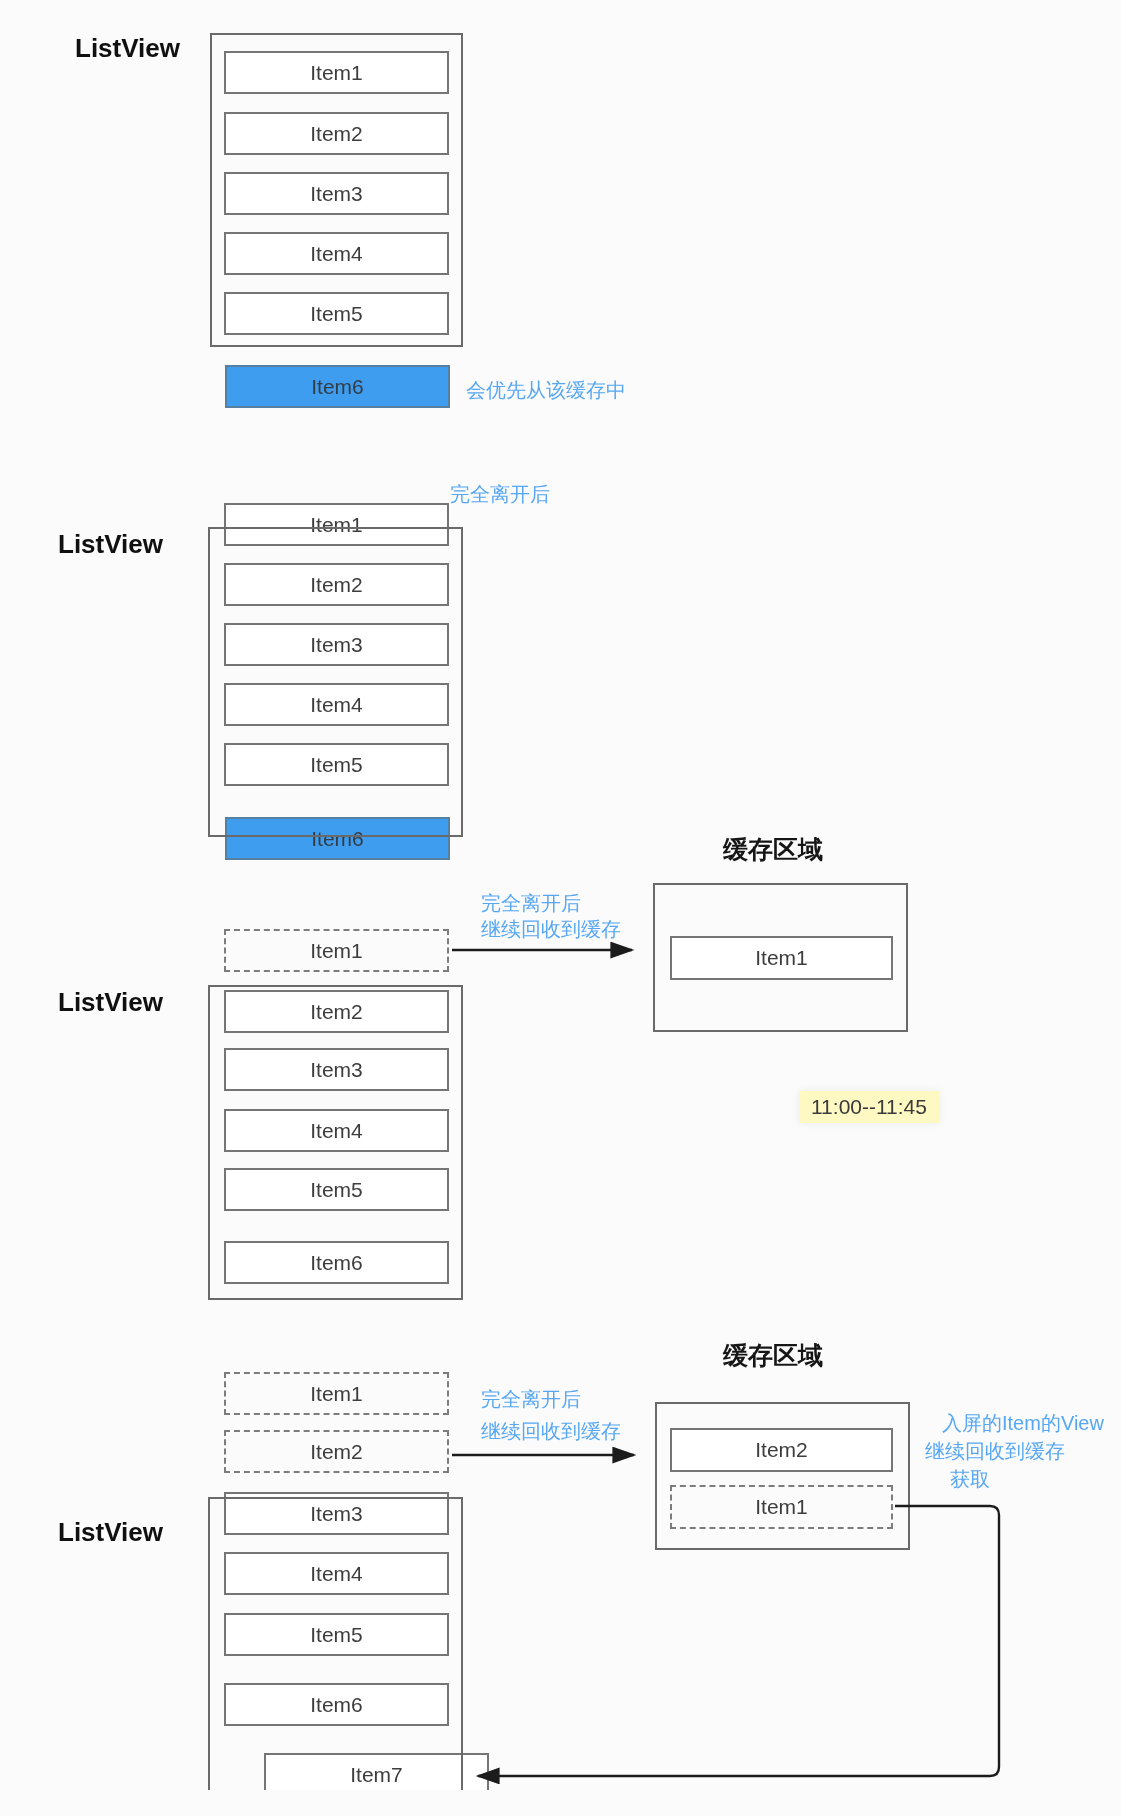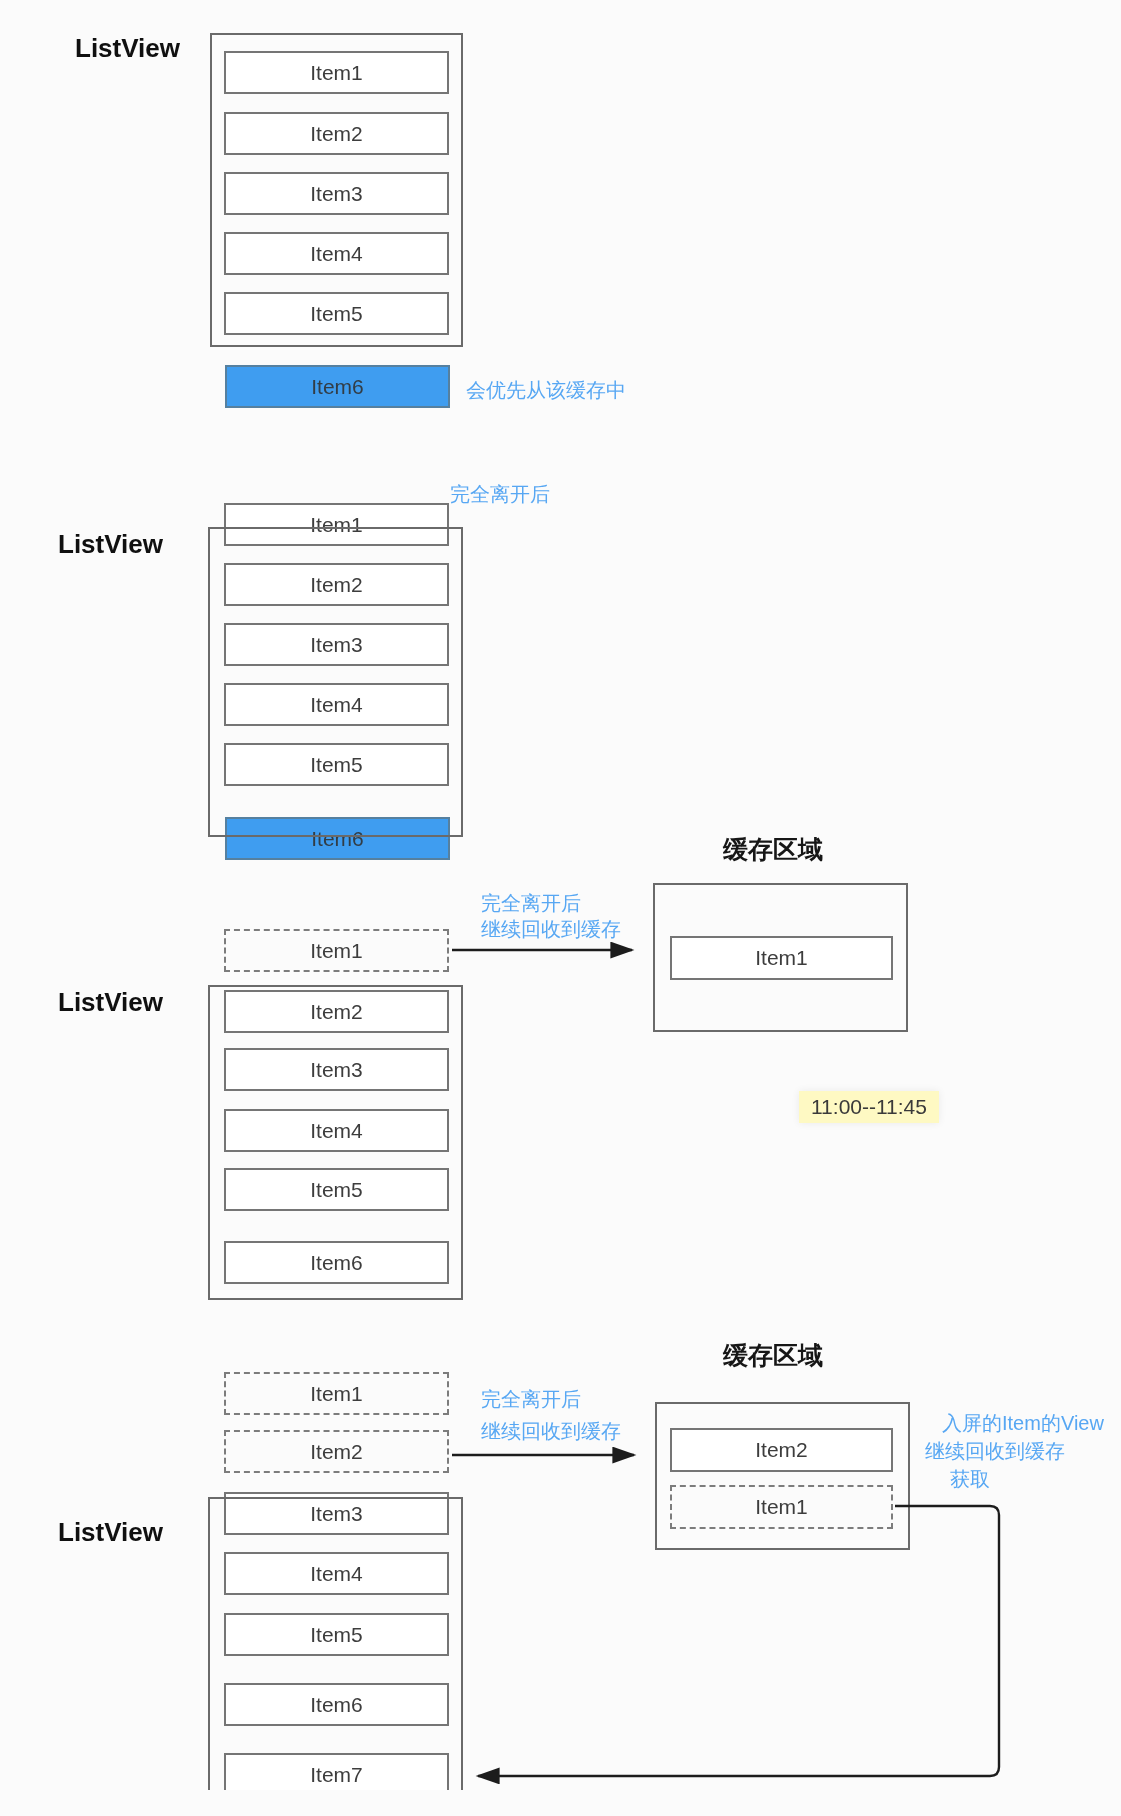--- a/index.html
+++ b/index.html
@@ -77,21 +77,21 @@
   <div class="item cache-item dashed" style="top:1485px;">Item1</div>
   <div class="blue-note" style="left:925px;top:1410px;margin-left:17px;">入屏的Item的View</div>
   <div class="blue-note" style="left:925px;top:1438px;">继续回收到缓存</div>
   <div class="blue-note" style="left:950px;top:1466px;">获取</div>
   <div class="lv-label" style="left:58px;top:1517px;">ListView</div>
   <div class="vbox" style="left:208px;top:1497px;width:255px;height:313px;"></div>
   <div class="item" style="top:1492px;">Item3</div>
   <div class="item" style="top:1552px;">Item4</div>
   <div class="item" style="top:1613px;">Item5</div>
   <div class="item" style="top:1683px;">Item6</div>
-  <div class="item" style="top:1753px;">Item7</div>
+  <div class="item" style="top:1753px;margin-left:40px;">Item7</div>
 
   <svg class="arrow-layer" viewBox="0 0 1121 1816" xmlns="http://www.w3.org/2000/svg">
     <defs>
       <marker id="ah" markerWidth="11" markerHeight="8" refX="9" refY="3.5" orient="auto" markerUnits="strokeWidth">
         <path d="M0,0 L10,3.5 L0,7 Z" fill="#1c1c1c"></path>
       </marker>
     </defs>
     <line x1="452" y1="950" x2="632" y2="950" stroke="#1c1c1c" stroke-width="2.4" marker-end="url(#ah)"></line>
     <line x1="452" y1="1455" x2="634" y2="1455" stroke="#1c1c1c" stroke-width="2.4" marker-end="url(#ah)"></line>
     <path d="M895,1506 L990,1506 Q999,1506 999,1515 L999,1767 Q999,1776 990,1776 L478,1776" fill="none" stroke="#1c1c1c" stroke-width="2.4" marker-end="url(#ah)"></path>

